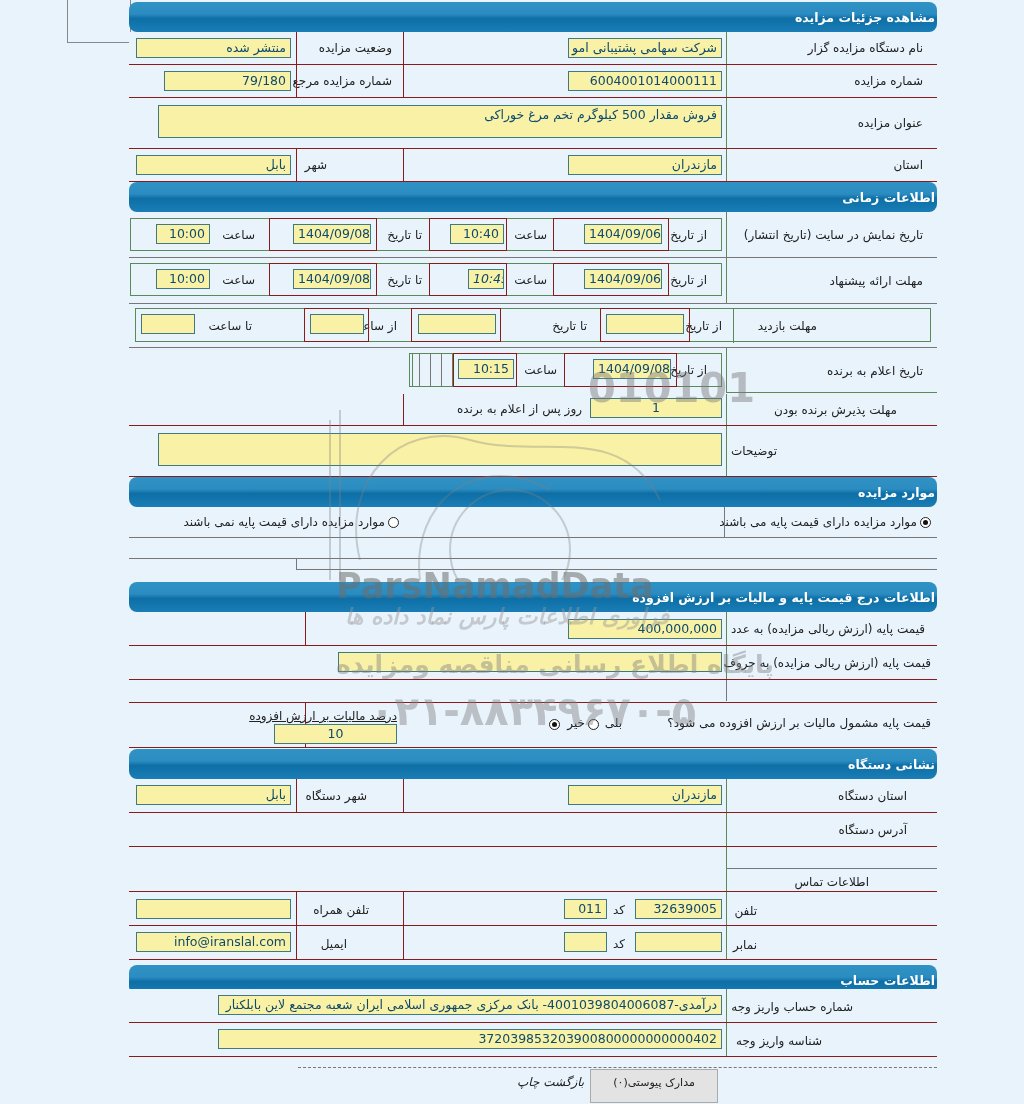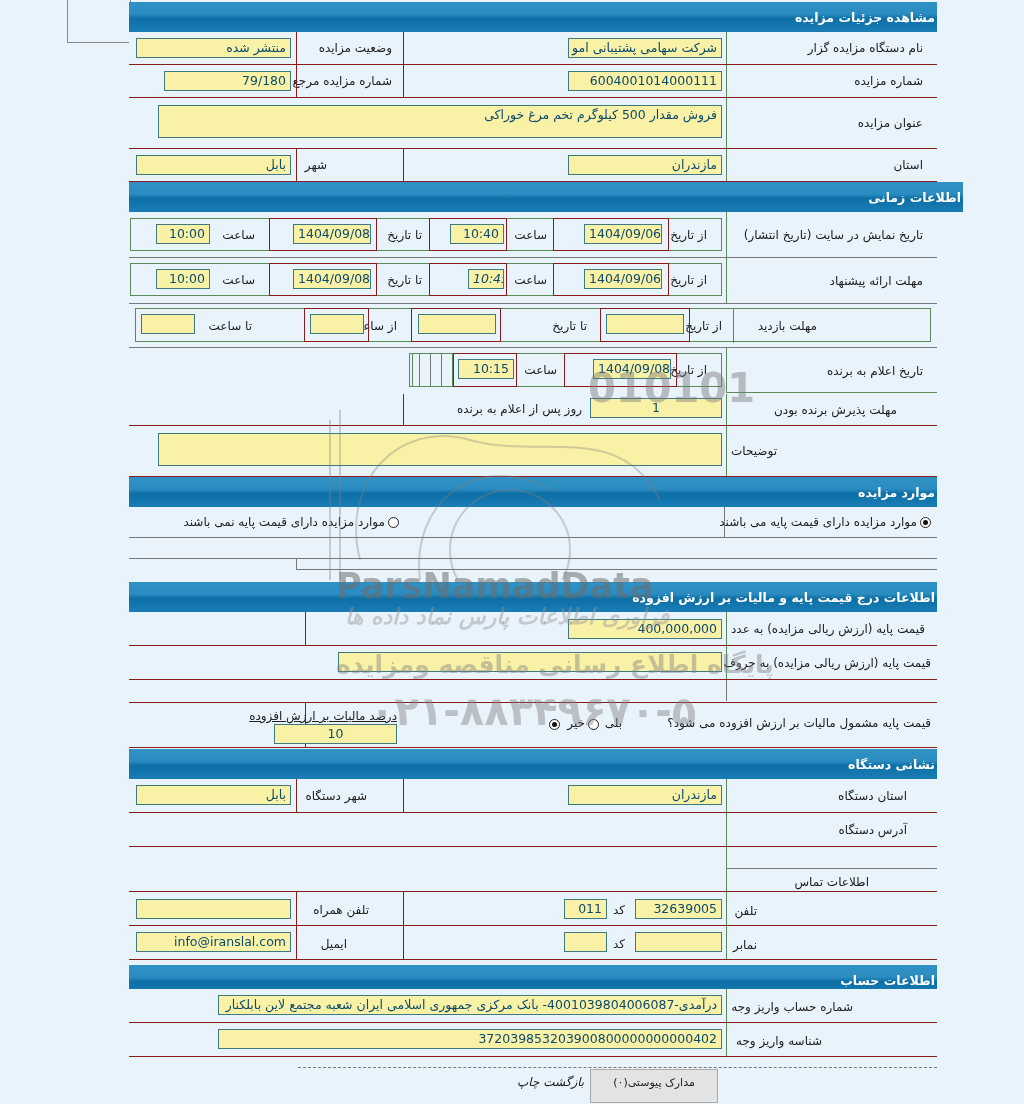--- a/index.html
+++ b/index.html
@@ -9,21 +9,21 @@
     font-family:"DejaVu Sans", sans-serif;
     font-size:12px; color:#222;
     direction:rtl;
   }
   .abs { position:absolute; }
   .topbox { left:67px; top:0; width:62px; height:42px; border:1px solid #888; border-top:none; background:#e8f3fb; }
   .topbox2 { left:245px; top:30px; width:44px; height:12px; border:1px solid #999; border-top:none; }
   .hdr {
     position:absolute; left:129px; width:808px; height:30px;
     background:linear-gradient(to bottom,#3092c4 0%,#2a8cc0 40%,#0d6fa6 55%,#1a7db5 100%);
-    color:#fff; font-weight:bold; font-size:12.5px;
+    color:#fff; font-weight:bold; font-size:12.5px;border-radius:8px;
   }
   .hdr span { position:absolute; right:2px; top:8px; }
   .row { position:absolute; left:129px; width:808px; border-bottom:1px solid #8b1a1a; background:#e8f3fb; }
   .rowg { border-bottom:1px solid #777; }
   .cell { position:absolute; top:0; bottom:0; }
   .vl { border-left:1px solid #8b1a1a; }
   .vg { border-left:1px solid #5a8a5a; }
   .lbl { position:absolute; white-space:nowrap; font-size:12px; color:#222; }
   .fld {
     position:absolute; background:#f9f1a5; border:1px solid #3e7a80;
@@ -80,21 +80,21 @@
 <div class="row" style="top:149px;height:32px;">
   <div class="cell vg" style="right:0;width:210px;"></div>
   <span class="lbl" style="right:14px;top:9px;">استان</span>
   <div class="fld" style="right:215px;top:6px;width:154px;">مازندران</div>
   <div class="cell vl" style="right:533px;width:0;"></div>
   <span class="lbl" style="right:610px;top:9px;">شهر</span>
   <div class="fld" style="right:646px;top:6px;width:155px;">بابل</div>
   <div class="cell vl" style="right:640px;width:0;"></div>
 </div>
 
-<div class="hdr" style="top:182px;padding-left:26px;">
+<div class="hdr" style="top:182px;">
     <span>اطلاعات زمانی</span>
   </div>
 
 <div class="row rowg" style="top:212px;height:45px;">
   <div class="cell vg" style="right:0;width:210px;"></div>
   <span class="lbl" style="right:14px;top:16px;">تاریخ نمایش در سایت (تاریخ انتشار)</span>
   <div class="grpbox" style="right:215px;top:6px;width:592px;height:33px;"></div>
   <span class="lbl" style="right:230px;top:16px;">از تاریخ</span>
   <div class="redbox" style="right:268px;top:6px;width:116px;height:33px;"></div>
   <div class="fld c ltr" style="right:275px;top:12px;width:78px;">1404/09/06</div>

